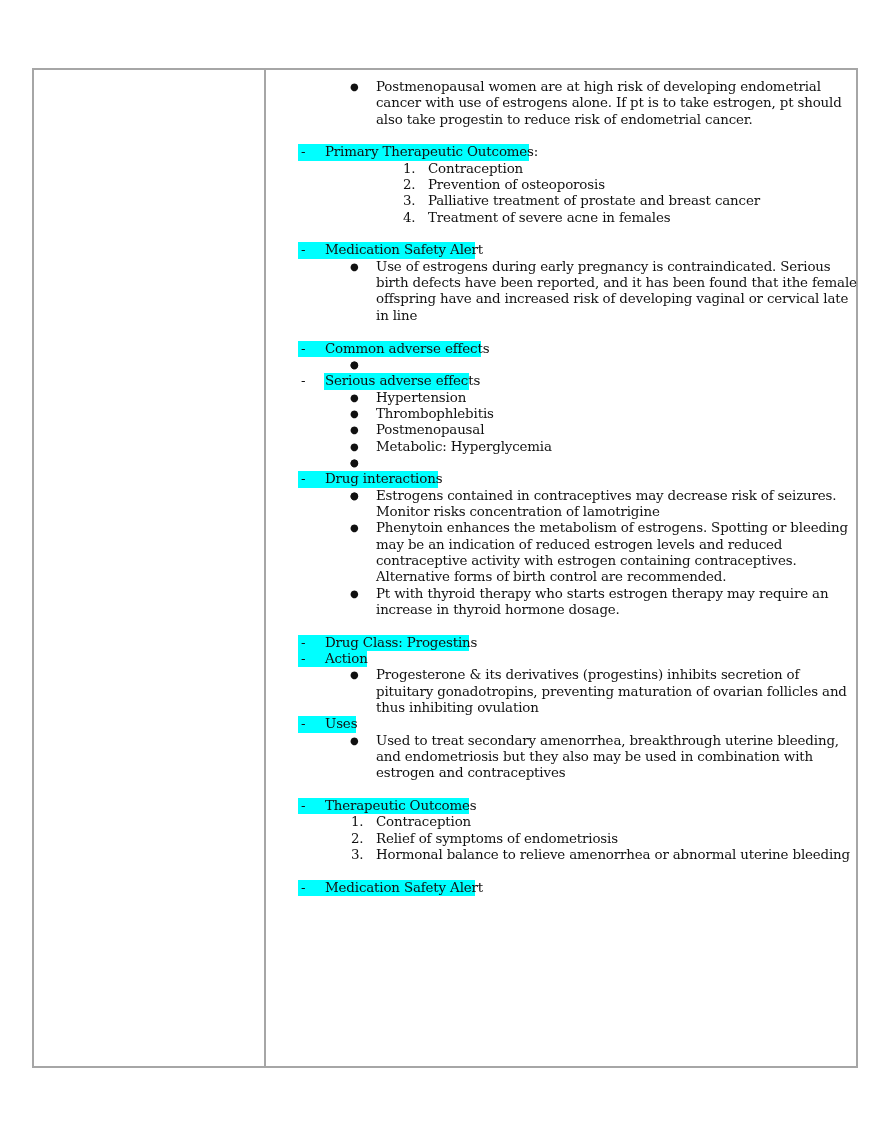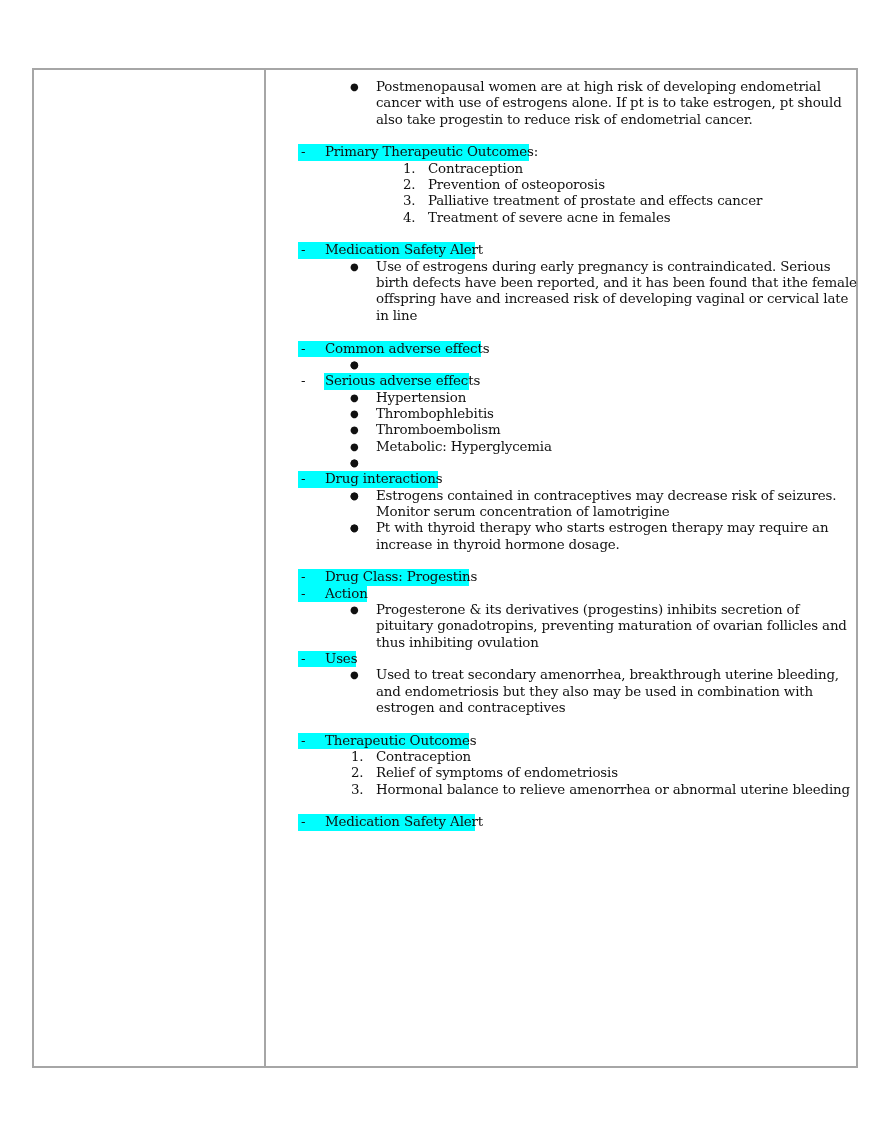--- a/index.html
+++ b/index.html
@@ -37,21 +37,21 @@
     <div class="bul"><span class="dot">●</span><span>Postmenopausal women are at high risk of developing endometrial cancer with use of estrogens alone. If pt is to take estrogen, pt should also take progestin to reduce risk of endometrial cancer.</span></div>
     <div class="gap"></div>
 
     <div class="head">
         <span class="hl" style="width:231px"></span>
         <span class="dash">-</span>
         <span class="label">Primary Therapeutic Outcomes:</span>
       </div>
     <div class="num"><span class="n">1.</span><span>Contraception</span></div>
     <div class="num"><span class="n">2.</span><span>Prevention of osteoporosis</span></div>
-    <div class="num"><span class="n">3.</span><span>Palliative treatment of prostate and effects cancer</span></div>
+    <div class="num"><span class="n">3.</span><span>Palliative treatment of prostate and breast cancer</span></div>
     <div class="num"><span class="n">4.</span><span>Treatment of severe acne in females</span></div>
     <div class="gap"></div>
 
     <div class="head">
         <span class="hl" style="width:177px"></span>
         <span class="dash">-</span>
         <span class="label">Medication Safety Alert</span>
       </div>
     <div class="bul"><span class="dot">●</span><span>Use of estrogens during early pregnancy is contraindicated. Serious birth defects have been reported, and it has been found that ithe female offspring have and increased risk of developing vaginal or cervical late in line</span></div>
     <div class="gap"></div>
@@ -65,34 +65,34 @@
     <div class="bul"><span class="dot">●</span></div>
     <div class="gap"></div>
 
     <div class="head nohl-dash">
         <span class="hl" style="width:145px"></span>
         <span class="dash">-</span>
         <span class="label">Serious adverse effects</span>
       </div>
     <div class="bul"><span class="dot">●</span><span>Hypertension</span></div>
     <div class="bul"><span class="dot">●</span><span>Thrombophlebitis</span></div>
-    <div class="bul"><span class="dot">●</span><span>Thromboembolism</span></div>
+    <div class="bul"><span class="dot">●</span><span>Postmenopausal</span></div>
     <div class="bul"><span class="dot">●</span><span>Metabolic: Hyperglycemia</span></div>
     <div class="bul"><span class="dot">●</span></div>
     <div class="bul"><span class="dot">●</span></div>
     <div class="gap"></div>
 
     <div class="head">
         <span class="hl" style="width:140px"></span>
         <span class="dash">-</span>
         <span class="label">Drug interactions</span>
       </div>
     <div class="bul"><span class="dot">●</span></div>
-    <div class="bul"><span class="dot">●</span><span>Estrogens contained in contraceptives may decrease risk of seizures. Monitor serum concentration of lamotrigine</span></div>
-    <div class="bul"><span class="dot">●</span></div>
+    <div class="bul"><span class="dot">●</span><span>Estrogens contained in contraceptives may decrease risk of seizures. Monitor risks concentration of lamotrigine</span></div>
+    <div class="bul"><span class="dot">●</span><span>Phenytoin enhances the metabolism of estrogens. Spotting or bleeding may be an indication of reduced estrogen levels and reduced contraceptive activity with estrogen containing contraceptives. Alternative forms of birth control are recommended.</span></div>
     <div class="bul"><span class="dot">●</span><span>Pt with thyroid therapy who starts estrogen therapy may require an increase in thyroid hormone dosage.</span></div>
     <div class="gap"></div>
 
     <div class="head">
         <span class="hl" style="width:171px"></span>
         <span class="dash">-</span>
         <span class="label">Drug Class: Progestins</span>
       </div>
     <div class="head">
         <span class="hl" style="width:69px"></span>

